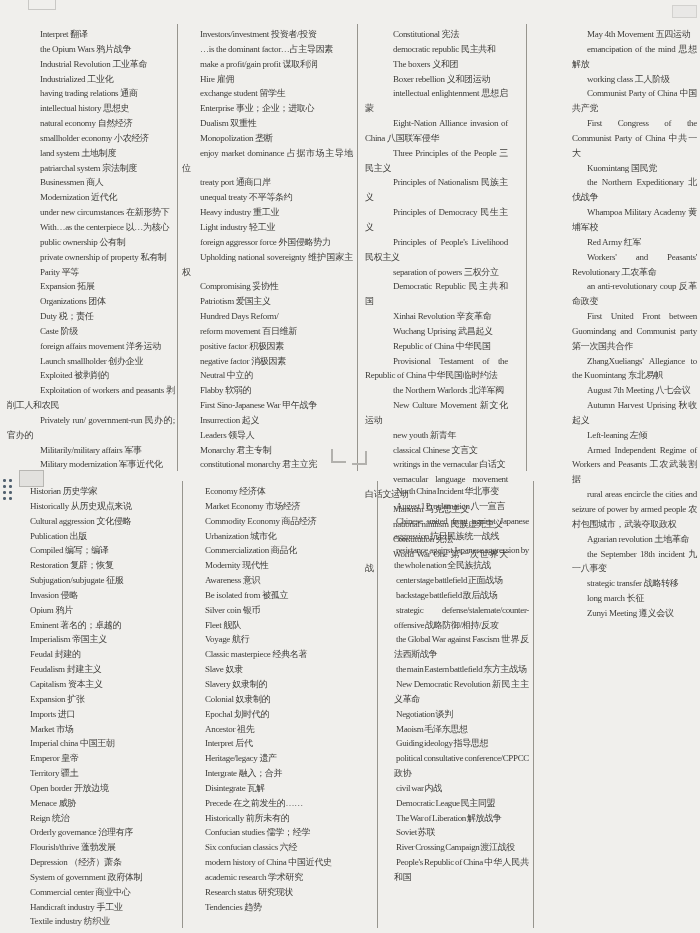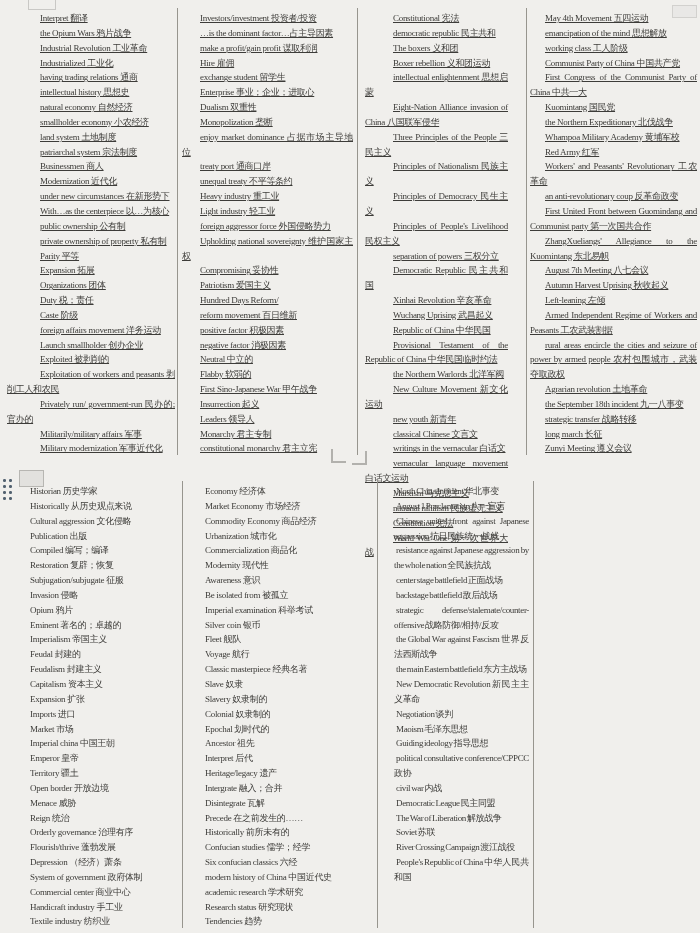--- a/index.html
+++ b/index.html
@@ -5,33 +5,33 @@
   html,body{margin:0;padding:0;}
   .page{
     position:relative;
     width:700px;height:933px;
     background:#f0efec;
     font-family:"Liberation Serif","DejaVu Serif",serif;
     color:#3d3c39;
     overflow:hidden;
   }
   .vocab-section{position:absolute;left:0;width:700px;display:flex;}
-  .section-top{top:8px;height:447px;text-decoration:underline;}
+  .section-top{top:24px;height:447px;}
   .section-bottom{top:481px;height:447px;}
   .col{box-sizing:border-box;padding-top:3px;font-size:9px;line-height:14.85px;letter-spacing:-0.3px;}
   .col.divided{border-right:1px solid #97958e;}
   
   .t1{width:178px;padding-left:7px;padding-right:2px;}
   .t1 .entry{text-indent:33px;}
   .t2{width:180px;padding-left:4px;padding-right:4px;}
   .t2 .entry{text-indent:18px;}
   .t3{width:169px;padding-left:7px;padding-right:18px;}
   .t3 .entry{text-indent:28px;}
   .t4{width:173px;padding-left:3px;padding-right:3px;}
-  .t4 .entry{text-indent:15px;}
+  .t4 .entry{text-indent:15px;margin-left:42px;}
   
   .b1{width:183px;padding-left:0;padding-right:4px;}
   .b1 .entry{text-indent:30px;}
   .b2{width:195px;padding-left:6px;padding-right:2px;}
   .b2 .entry{text-indent:16px;}
   .b3{width:156px;padding-left:16px;padding-right:4px;word-spacing:-1px;letter-spacing:-0.35px;}
   .b3 .entry{text-indent:2px;}
   .b4{width:166px;}
   .entry{margin:0;text-align:justify;overflow-wrap:break-word;}
   
@@ -218,21 +218,20 @@
       </div>
     <div class="col divided b2">
         <p class="entry">Economy 经济体</p>
         <p class="entry">Market Economy 市场经济</p>
         <p class="entry">Commodity Economy 商品经济</p>
         <p class="entry">Urbanization 城市化</p>
         <p class="entry">Commercialization 商品化</p>
         <p class="entry">Modernity 现代性</p>
         <p class="entry">Awareness 意识</p>
         <p class="entry">Be isolated from 被孤立</p>
-        <p class="entry">Imperial examination 科举考试</p>
         <p class="entry">Silver coin 银币</p>
         <p class="entry">Fleet 舰队</p>
         <p class="entry">Voyage 航行</p>
         <p class="entry">Classic masterpiece 经典名著</p>
         <p class="entry">Slave 奴隶</p>
         <p class="entry">Slavery 奴隶制的</p>
         <p class="entry">Colonial 奴隶制的</p>
         <p class="entry">Epochal 划时代的</p>
         <p class="entry">Ancestor 祖先</p>
         <p class="entry">Interpret 后代</p>

